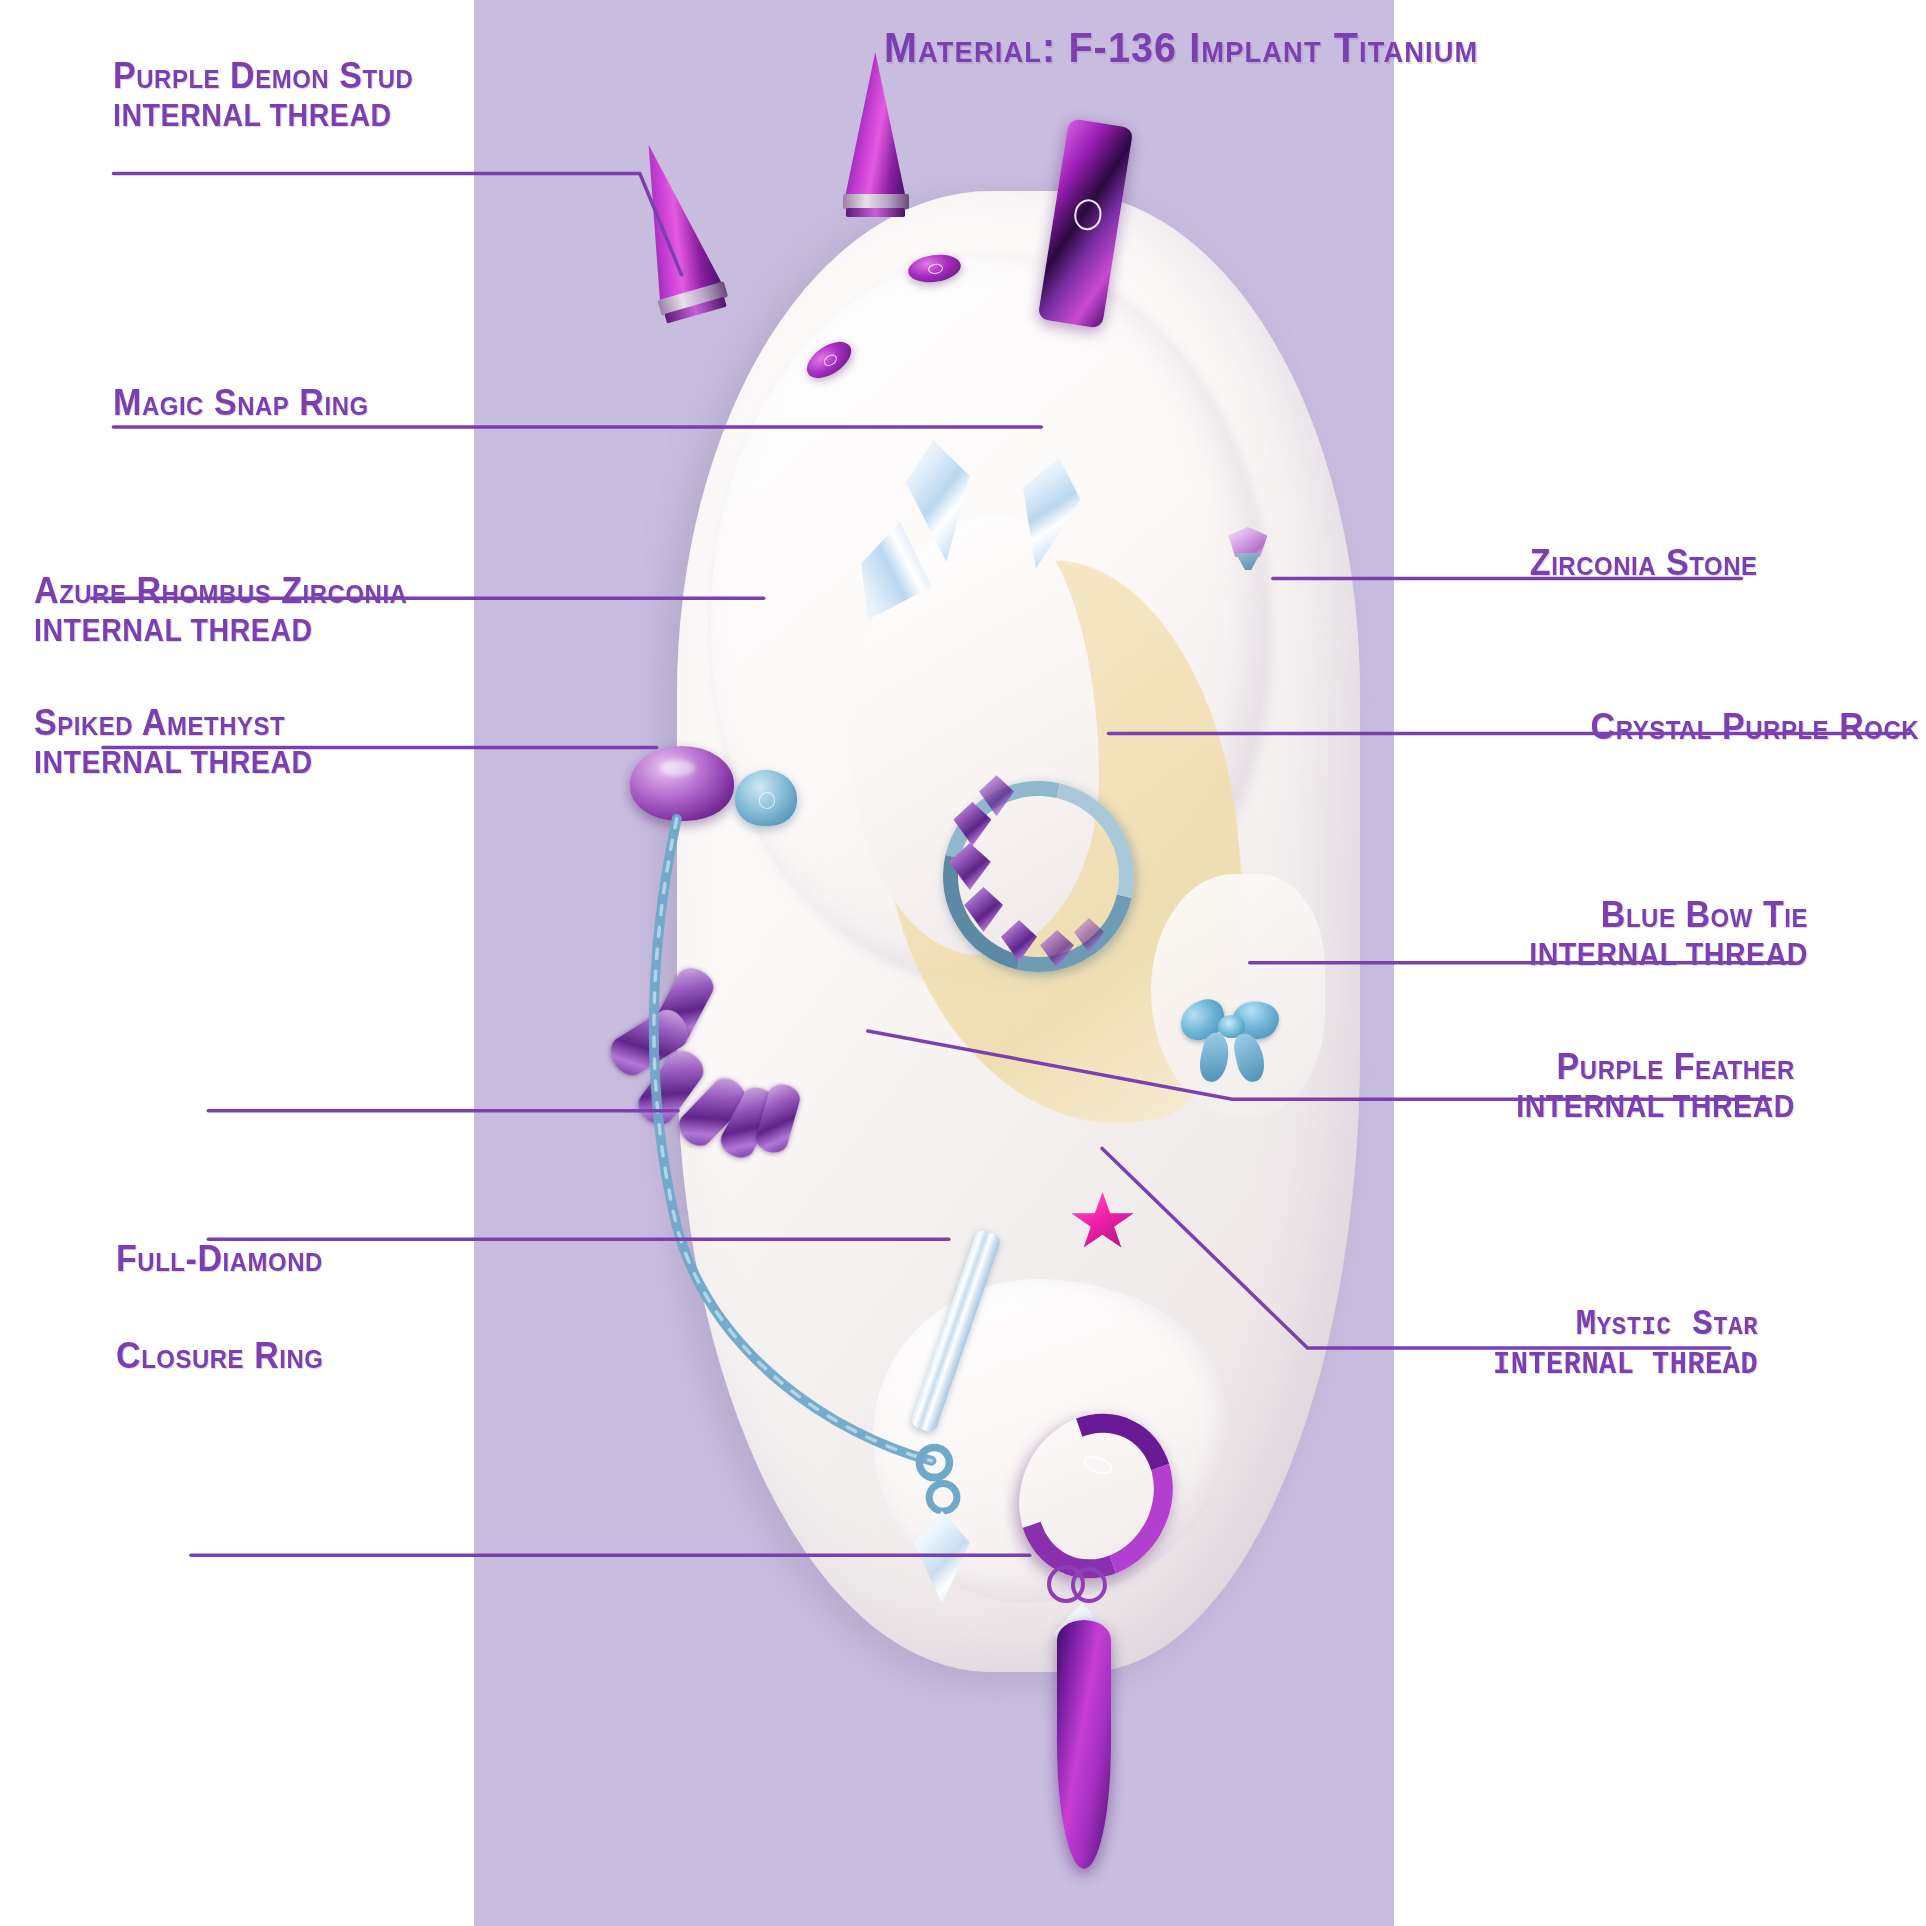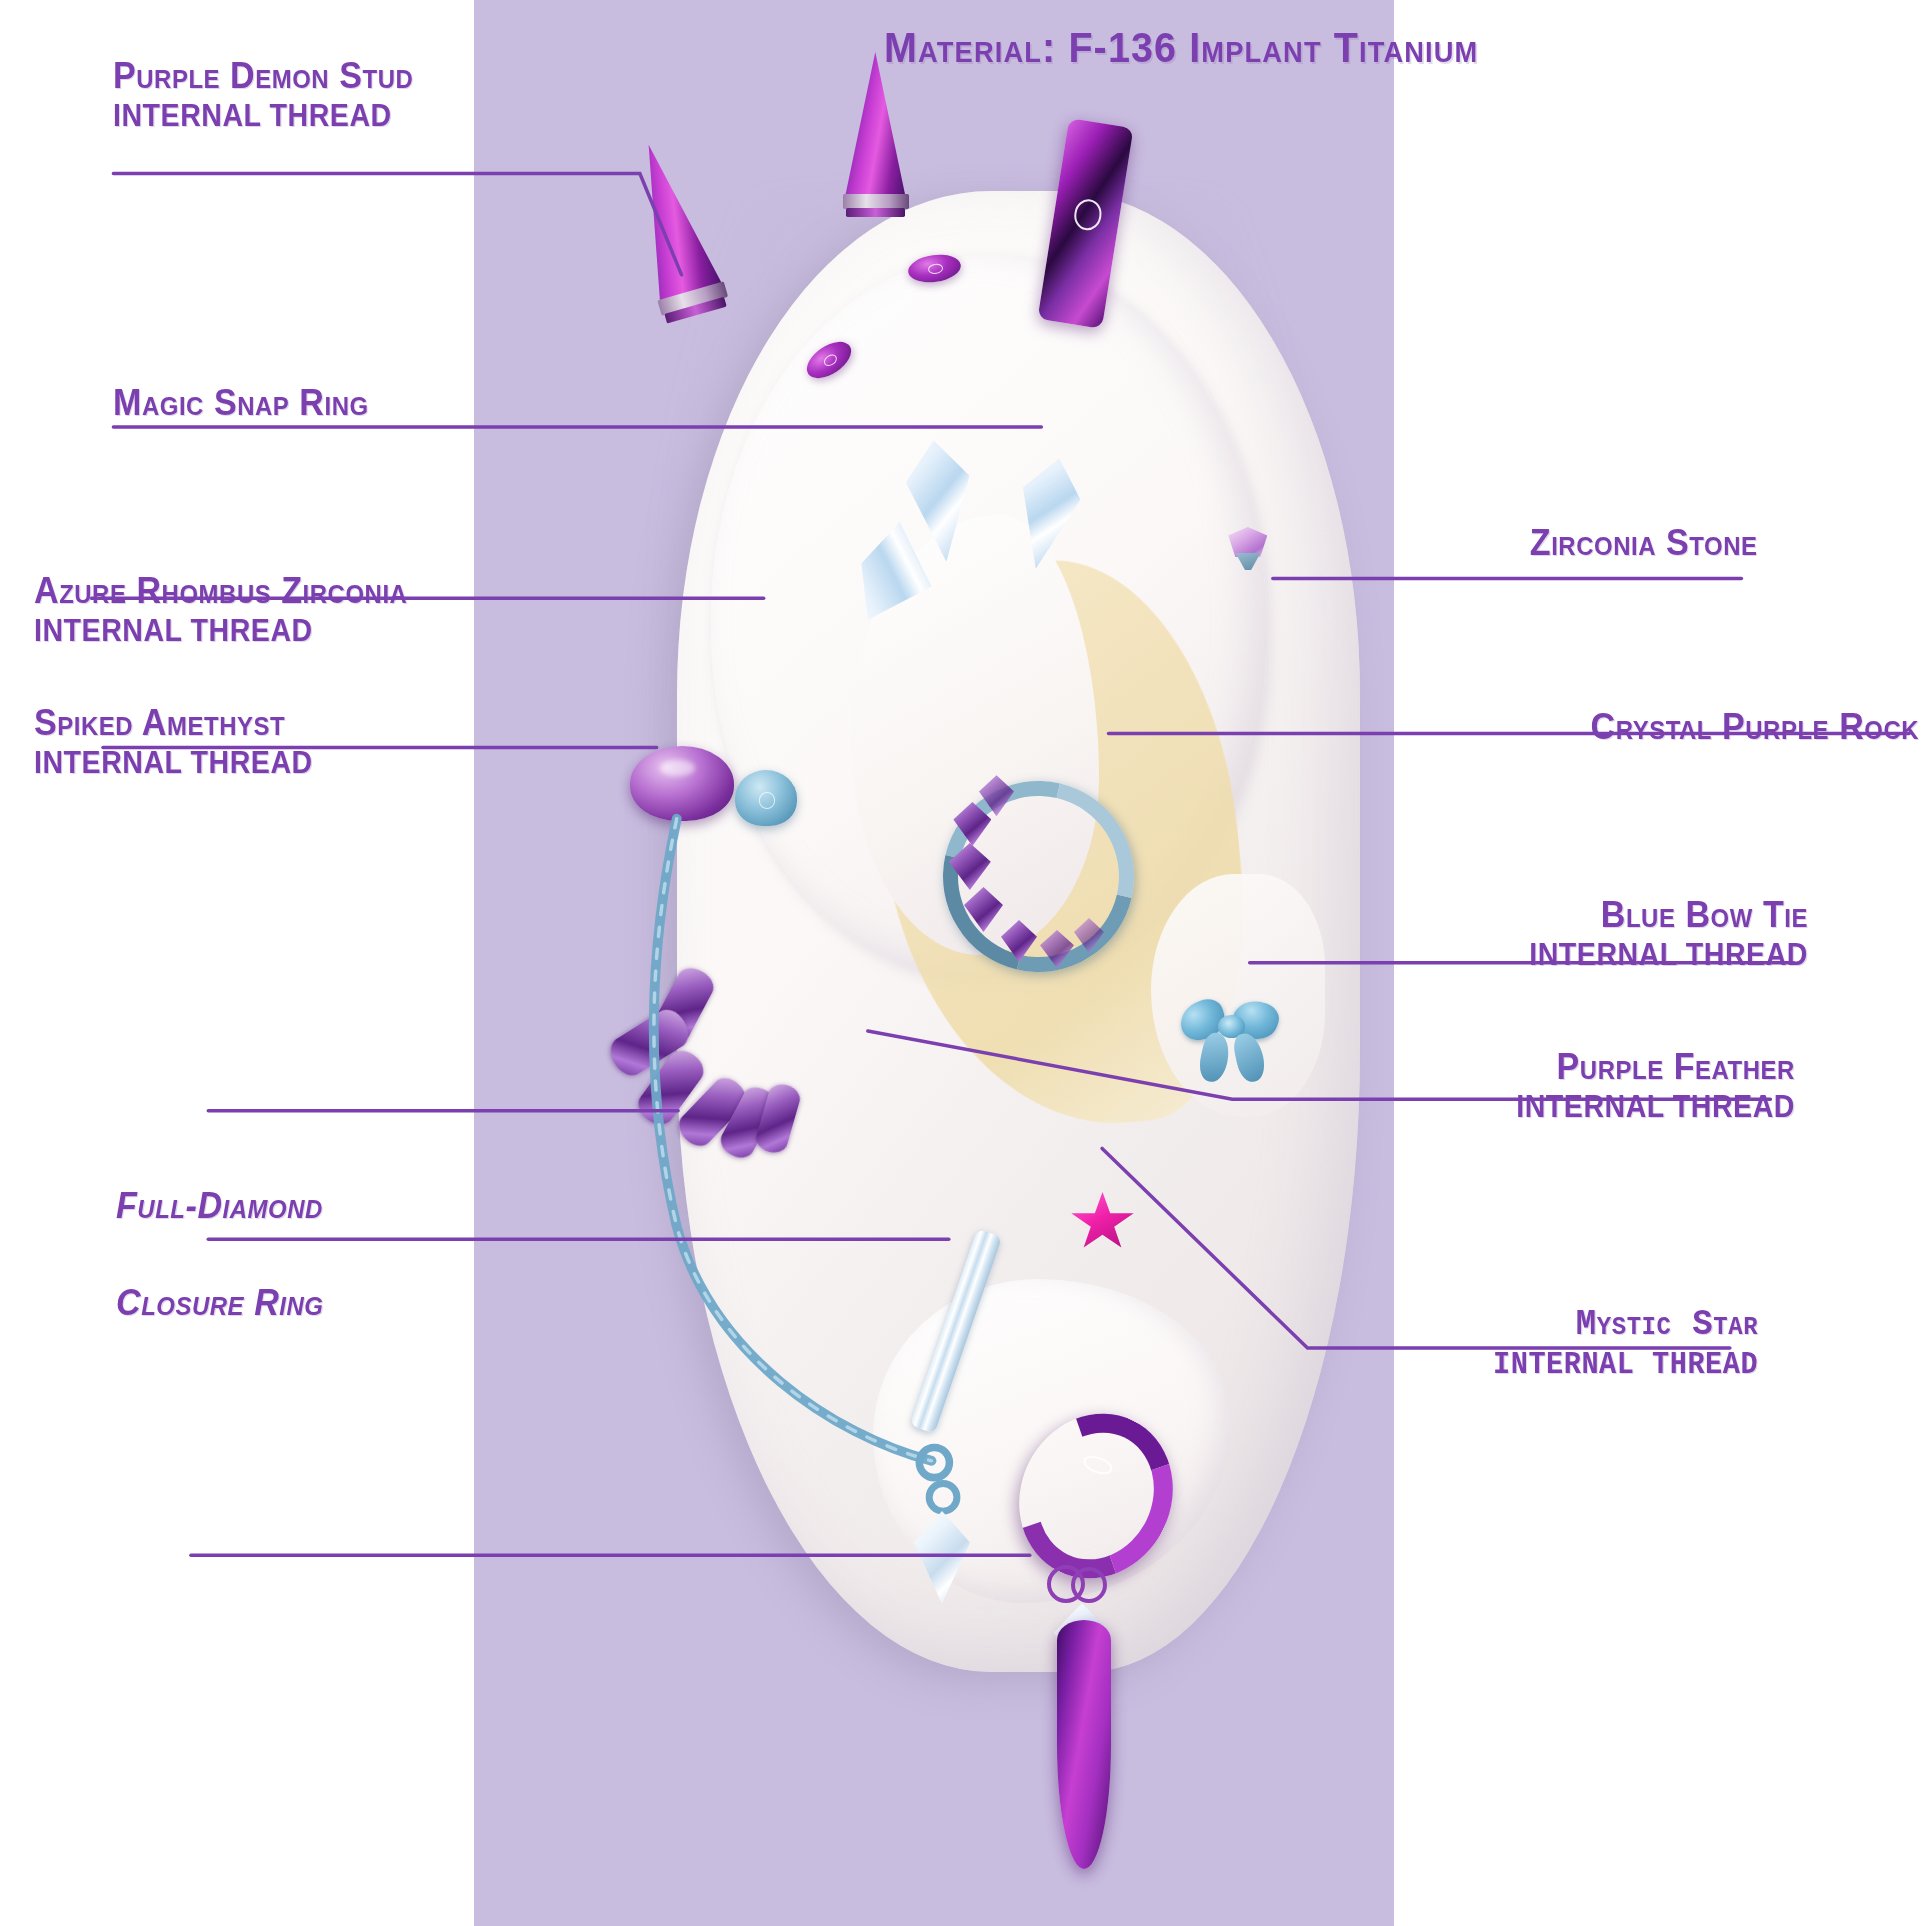--- a/index.html
+++ b/index.html
@@ -393,27 +393,27 @@
     <span class="l1">Azure Rhombus Zirconia</span>
     <span class="l2">internal thread</span>
   </div>
 
   <div class="label" style="left:34px;top:704px;">
     <span class="l1">Spiked Amethyst</span>
     <span class="l2">internal thread</span>
   </div>
 
 
-  <div class="label" style="left:116px;top:1187px;font-style:italic;">
+  <div class="label" style="left:116px;top:1240px;">
     <span class="l1">Full-Diamond</span>
     <span class="l1" style="margin-top:60px;">Closure Ring</span>
   </div>
 
 
-  <div class="label r" style="right:169px;top:524px;text-align:center;">
+  <div class="label r" style="right:169px;top:544px;text-align:center;">
     <span class="l1">Zirconia Stone</span>
   </div>
 
   <div class="label r" style="right:7px;top:708px;">
     <span class="l1">Crystal Purple Rock</span>
   </div>
 
   <div class="label r" style="right:118px;top:896px;">
     <span class="l1">Blue Bow Tie</span>
     <span class="l2">internal thread</span>

